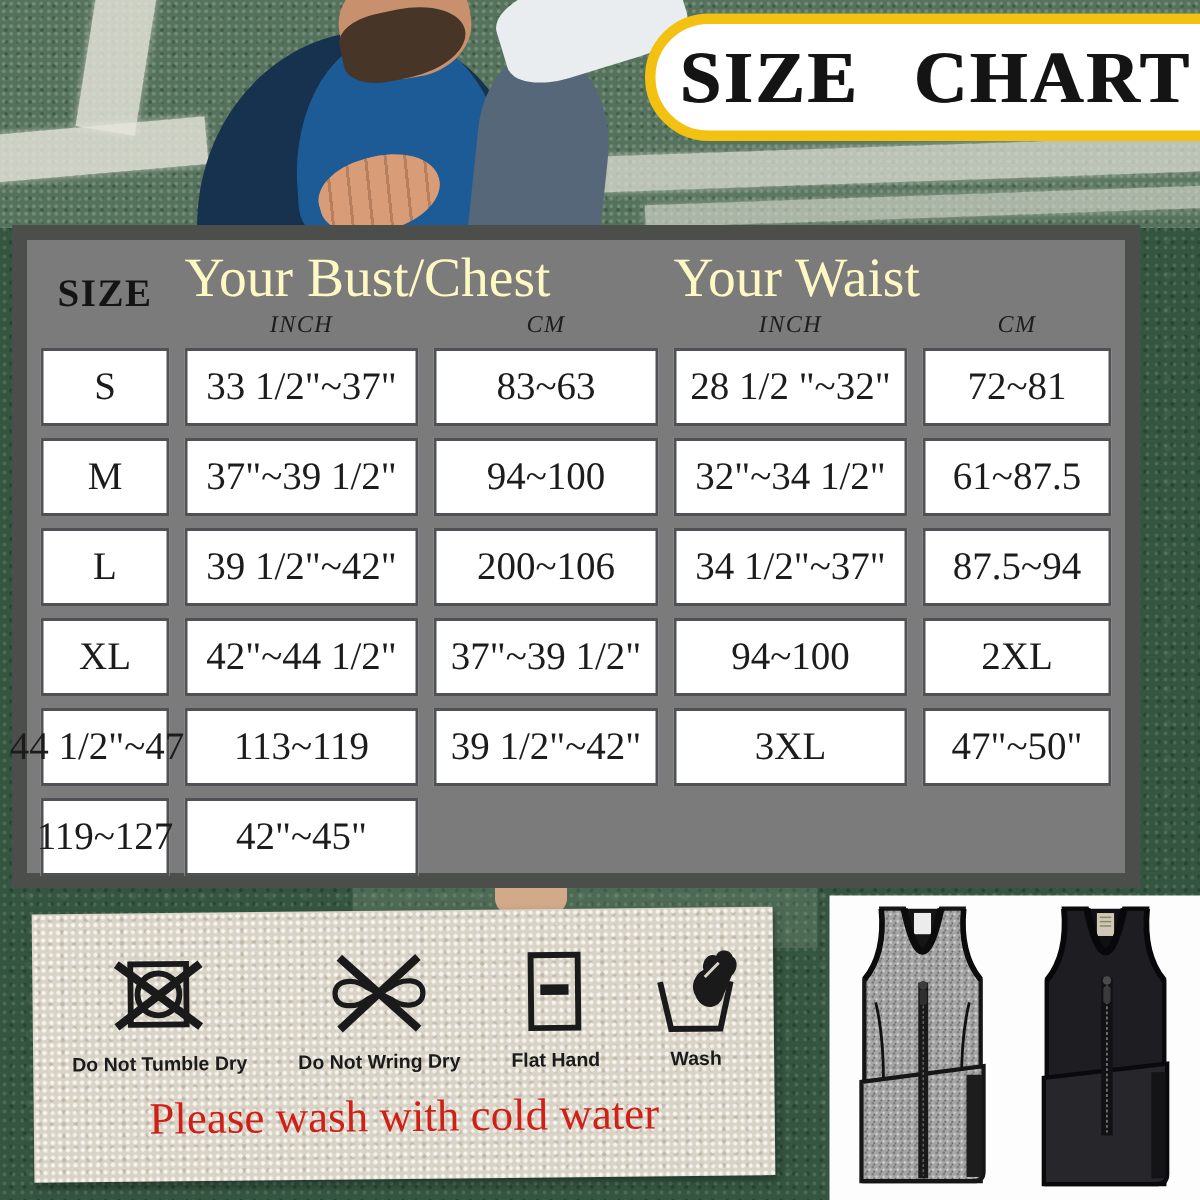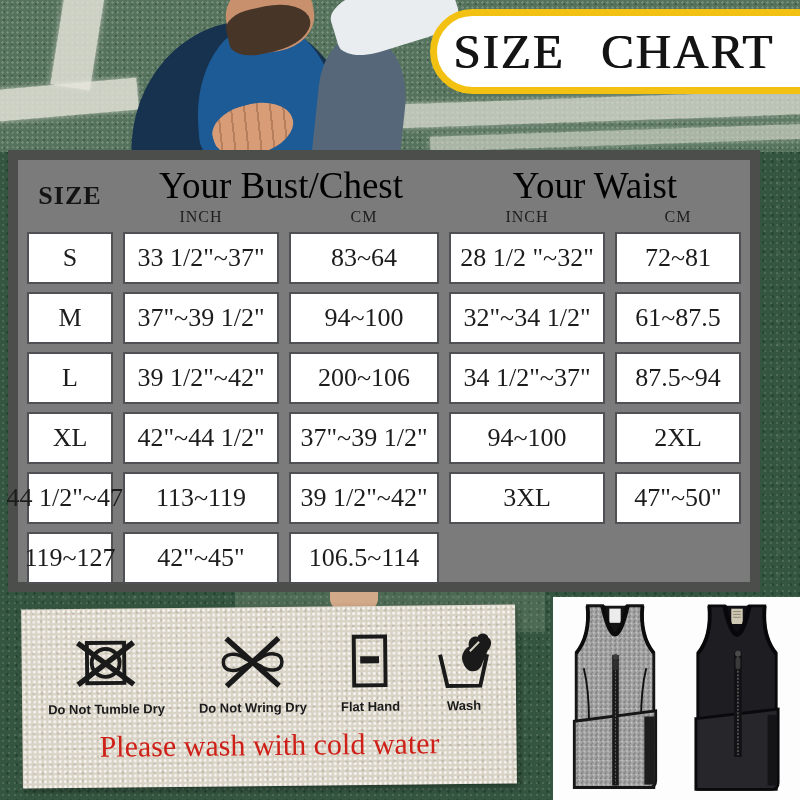--- a/index.html
+++ b/index.html
@@ -53,41 +53,41 @@
       background:rgba(214,220,196,0.16); }
 
   
   .banner {
     position:absolute; left:430px; top:9px; right:-60px; height:85px;
     background:#ffffff; border:7px solid #f2c111; border-radius:47px;
     display:flex; align-items:center; justify-content:flex-start;
     padding-left:16px;
   }
   .banner span {
-    font-size:49px; font-weight:400; color:#141414; letter-spacing:2px;
+    font-size:49px; font-weight:700; color:#141414; letter-spacing:2px;
     word-spacing:22px; white-space:nowrap;
     text-shadow:1px 0 0 #141414;
   }
 
   
   .table-panel {
     position:absolute; left:8px; top:150px; width:752px; height:442px;
     background:#7b7b7b; border:10px solid #4c4e4b;
     padding:4px 9px 12px 9px;
   }
   .tbl-header {
     display:grid; grid-template-columns:86px 156px 150px 156px 1fr;
     grid-template-rows:42px 22px; column-gap:10px; align-items:center;
   }
   .hdr-size { grid-column:1; grid-row:1 / 3; text-align:center;
       font-size:26px; font-weight:bold; color:#141414; letter-spacing:1px; }
   .hdr-bust { grid-column:2 / 4; grid-row:1; }
   .hdr-waist { grid-column:4 / 6; grid-row:1; }
-  .hdr-big { text-align:center; font-size:37px; color:#000000; white-space:nowrap; }
-  .hdr-unit { grid-row:2; text-align:center; font-size:16px; color:#1d1d1d; letter-spacing:1px; }
+  .hdr-big { text-align:left; font-size:37px; color:#fef9c3; white-space:nowrap; }
+  .hdr-unit { grid-row:2; text-align:center; font-size:16px; color:#1d1d1d; letter-spacing:1px;font-style:italic; }
   .u1{grid-column:2;} .u2{grid-column:3;} .u3{grid-column:4;} .u4{grid-column:5;}
   .tbl-body {
     margin-top:4px;
     display:grid; grid-template-columns:86px 156px 150px 156px 1fr;
     grid-auto-rows:52px; column-gap:10px; row-gap:8px;
   }
   .cell {
     background:#ffffff; border:2px solid #4f5154;
     display:flex; align-items:center; justify-content:center;
     font-size:26px; color:#1c1c1c; white-space:nowrap;
@@ -151,21 +151,21 @@
       <div class="hdr-big hdr-bust">Your Bust/Chest</div>
       <div class="hdr-big hdr-waist">Your Waist</div>
       <div class="hdr-unit u1">INCH</div>
       <div class="hdr-unit u2">CM</div>
       <div class="hdr-unit u3">INCH</div>
       <div class="hdr-unit u4">CM</div>
     </div>
     <div class="tbl-body">
       <div class="cell">S</div>
       <div class="cell">33 1/2"~37"</div>
-      <div class="cell">83~64</div>
+      <div class="cell">83~63</div>
       <div class="cell">28 1/2 "~32"</div>
       <div class="cell">72~81</div>
 
       <div class="cell">M</div>
       <div class="cell">37"~39 1/2"</div>
       <div class="cell">94~100</div>
       <div class="cell">32"~34 1/2"</div>
       <div class="cell">61~87.5</div>
 
       <div class="cell">L</div>
@@ -181,21 +181,20 @@
 
       <div class="cell">2XL</div>
       <div class="cell">44 1/2"~47"</div>
       <div class="cell">113~119</div>
       <div class="cell">39 1/2"~42"</div>
 
       <div class="cell">3XL</div>
       <div class="cell">47"~50"</div>
       <div class="cell">119~127</div>
       <div class="cell">42"~45"</div>
-      <div class="cell">106.5~114</div>
     </div>
   </div>
 
   <div class="care-panel">
     <div class="care-row">
       <div class="care-item">
         <svg width="62" height="58" viewBox="0 0 80 74">
           <rect x="16" y="10" width="48" height="52" fill="none" stroke="#1a1a1a" stroke-width="5"></rect>
           <circle cx="40" cy="36" r="18" fill="none" stroke="#1a1a1a" stroke-width="5"></circle>
           <line x1="4" y1="10" x2="76" y2="64" stroke="#1a1a1a" stroke-width="7"></line>

